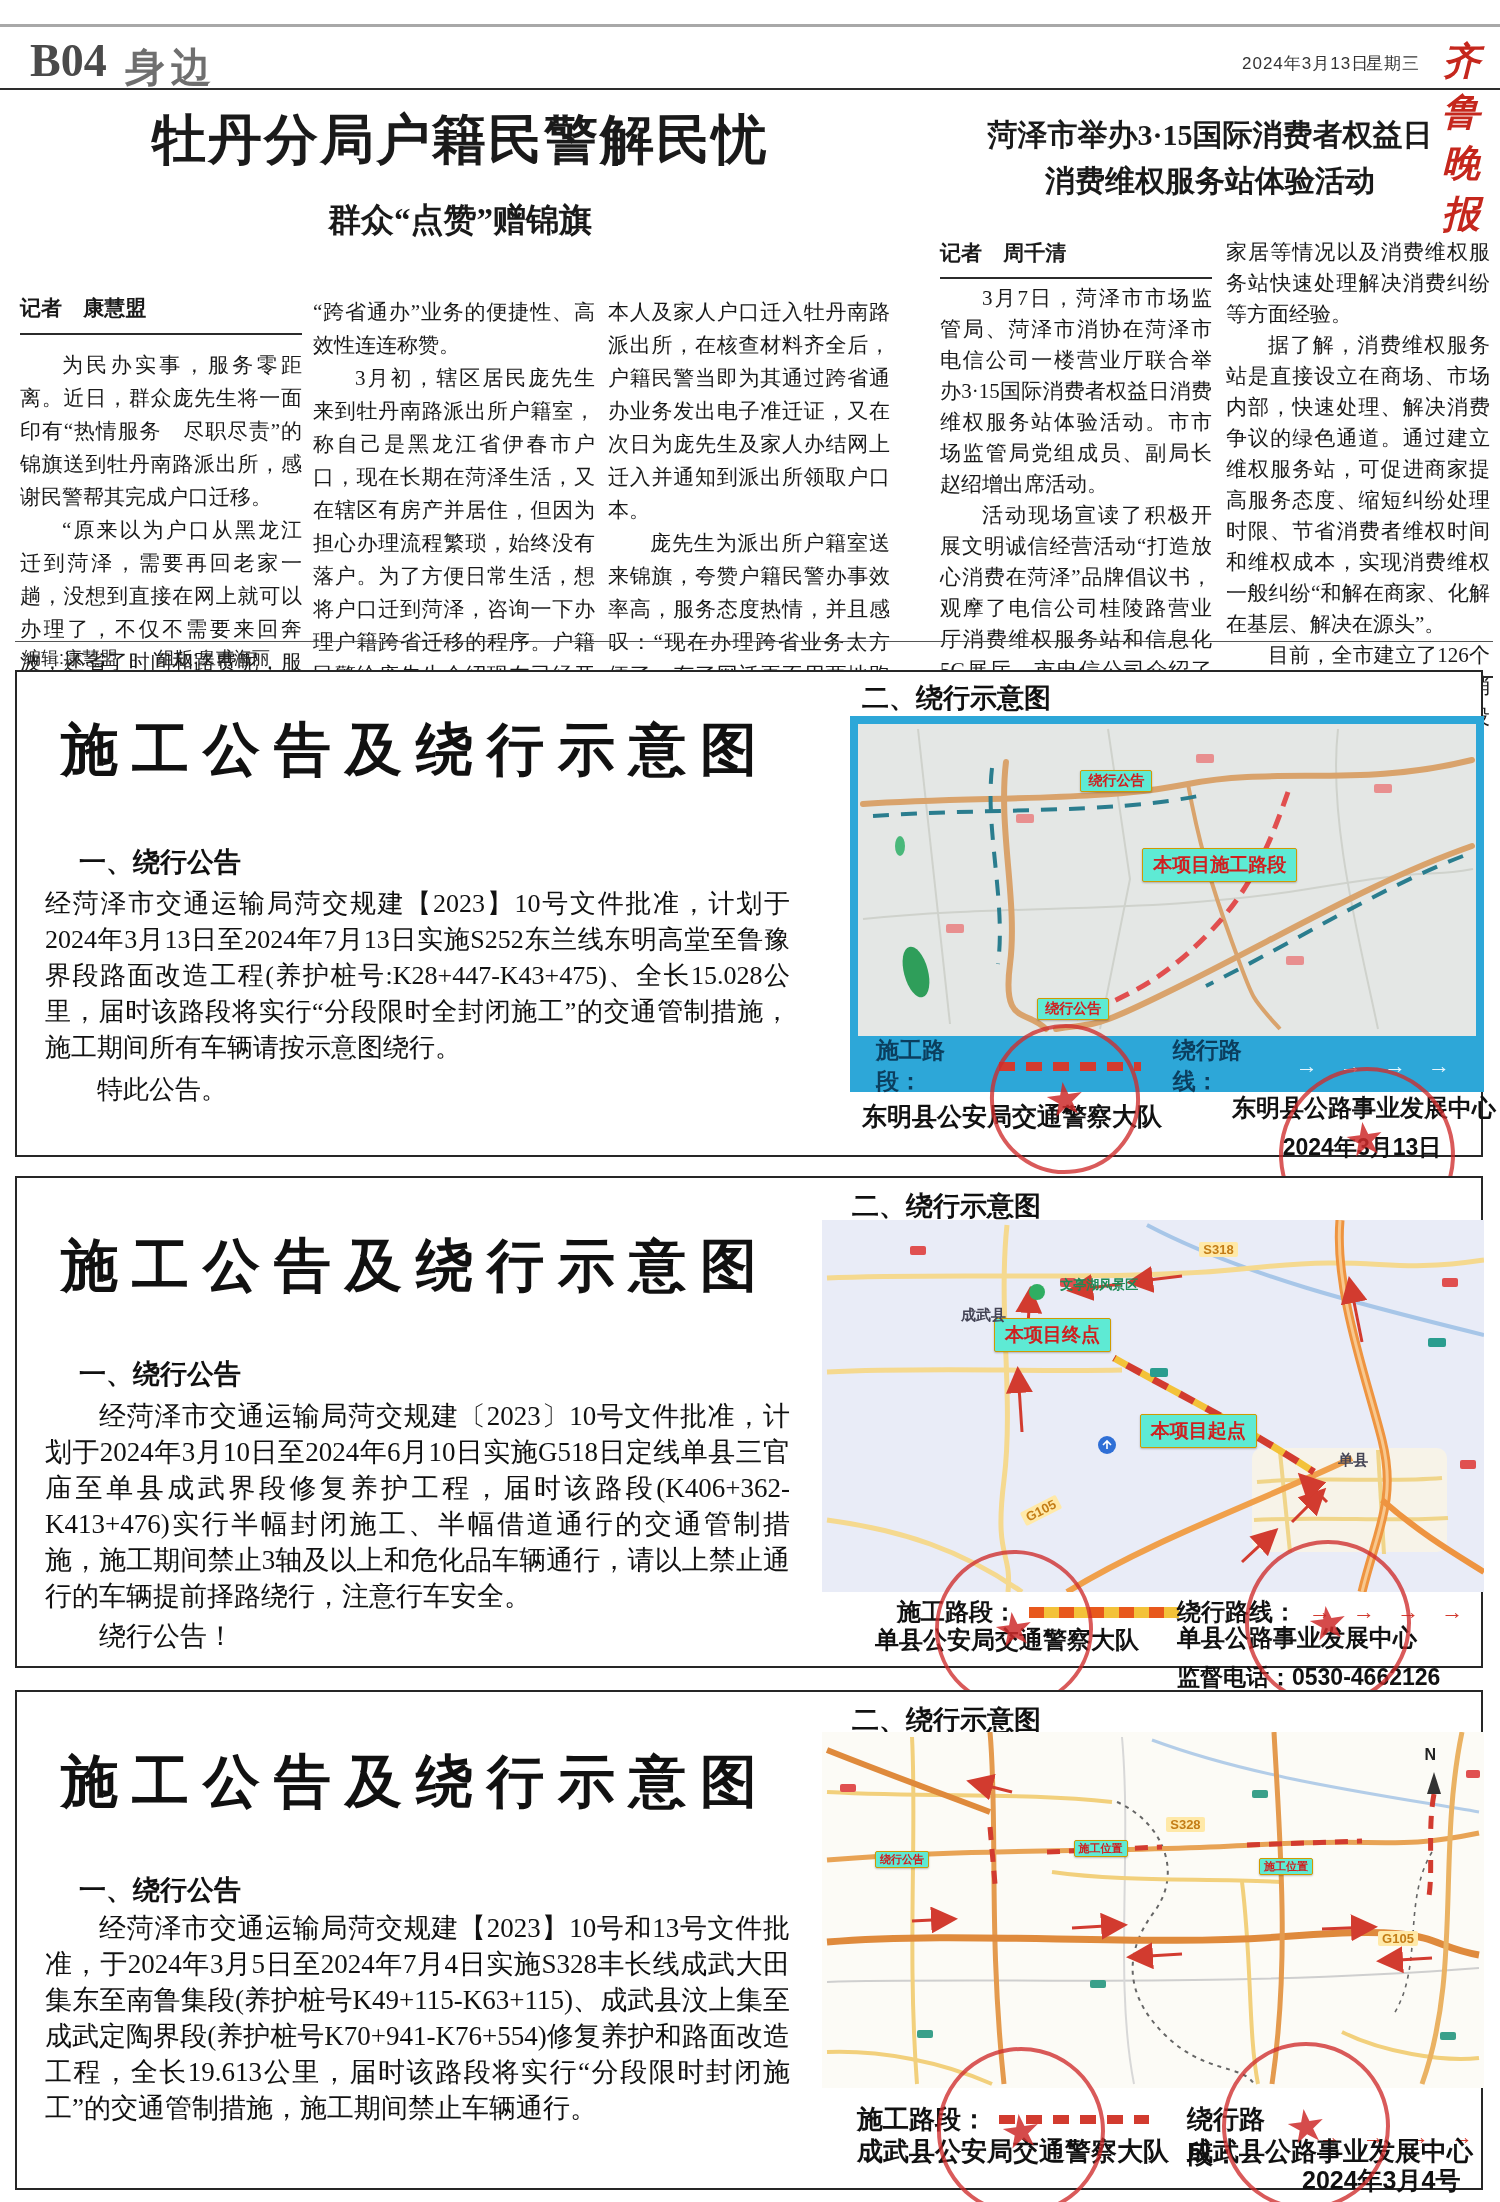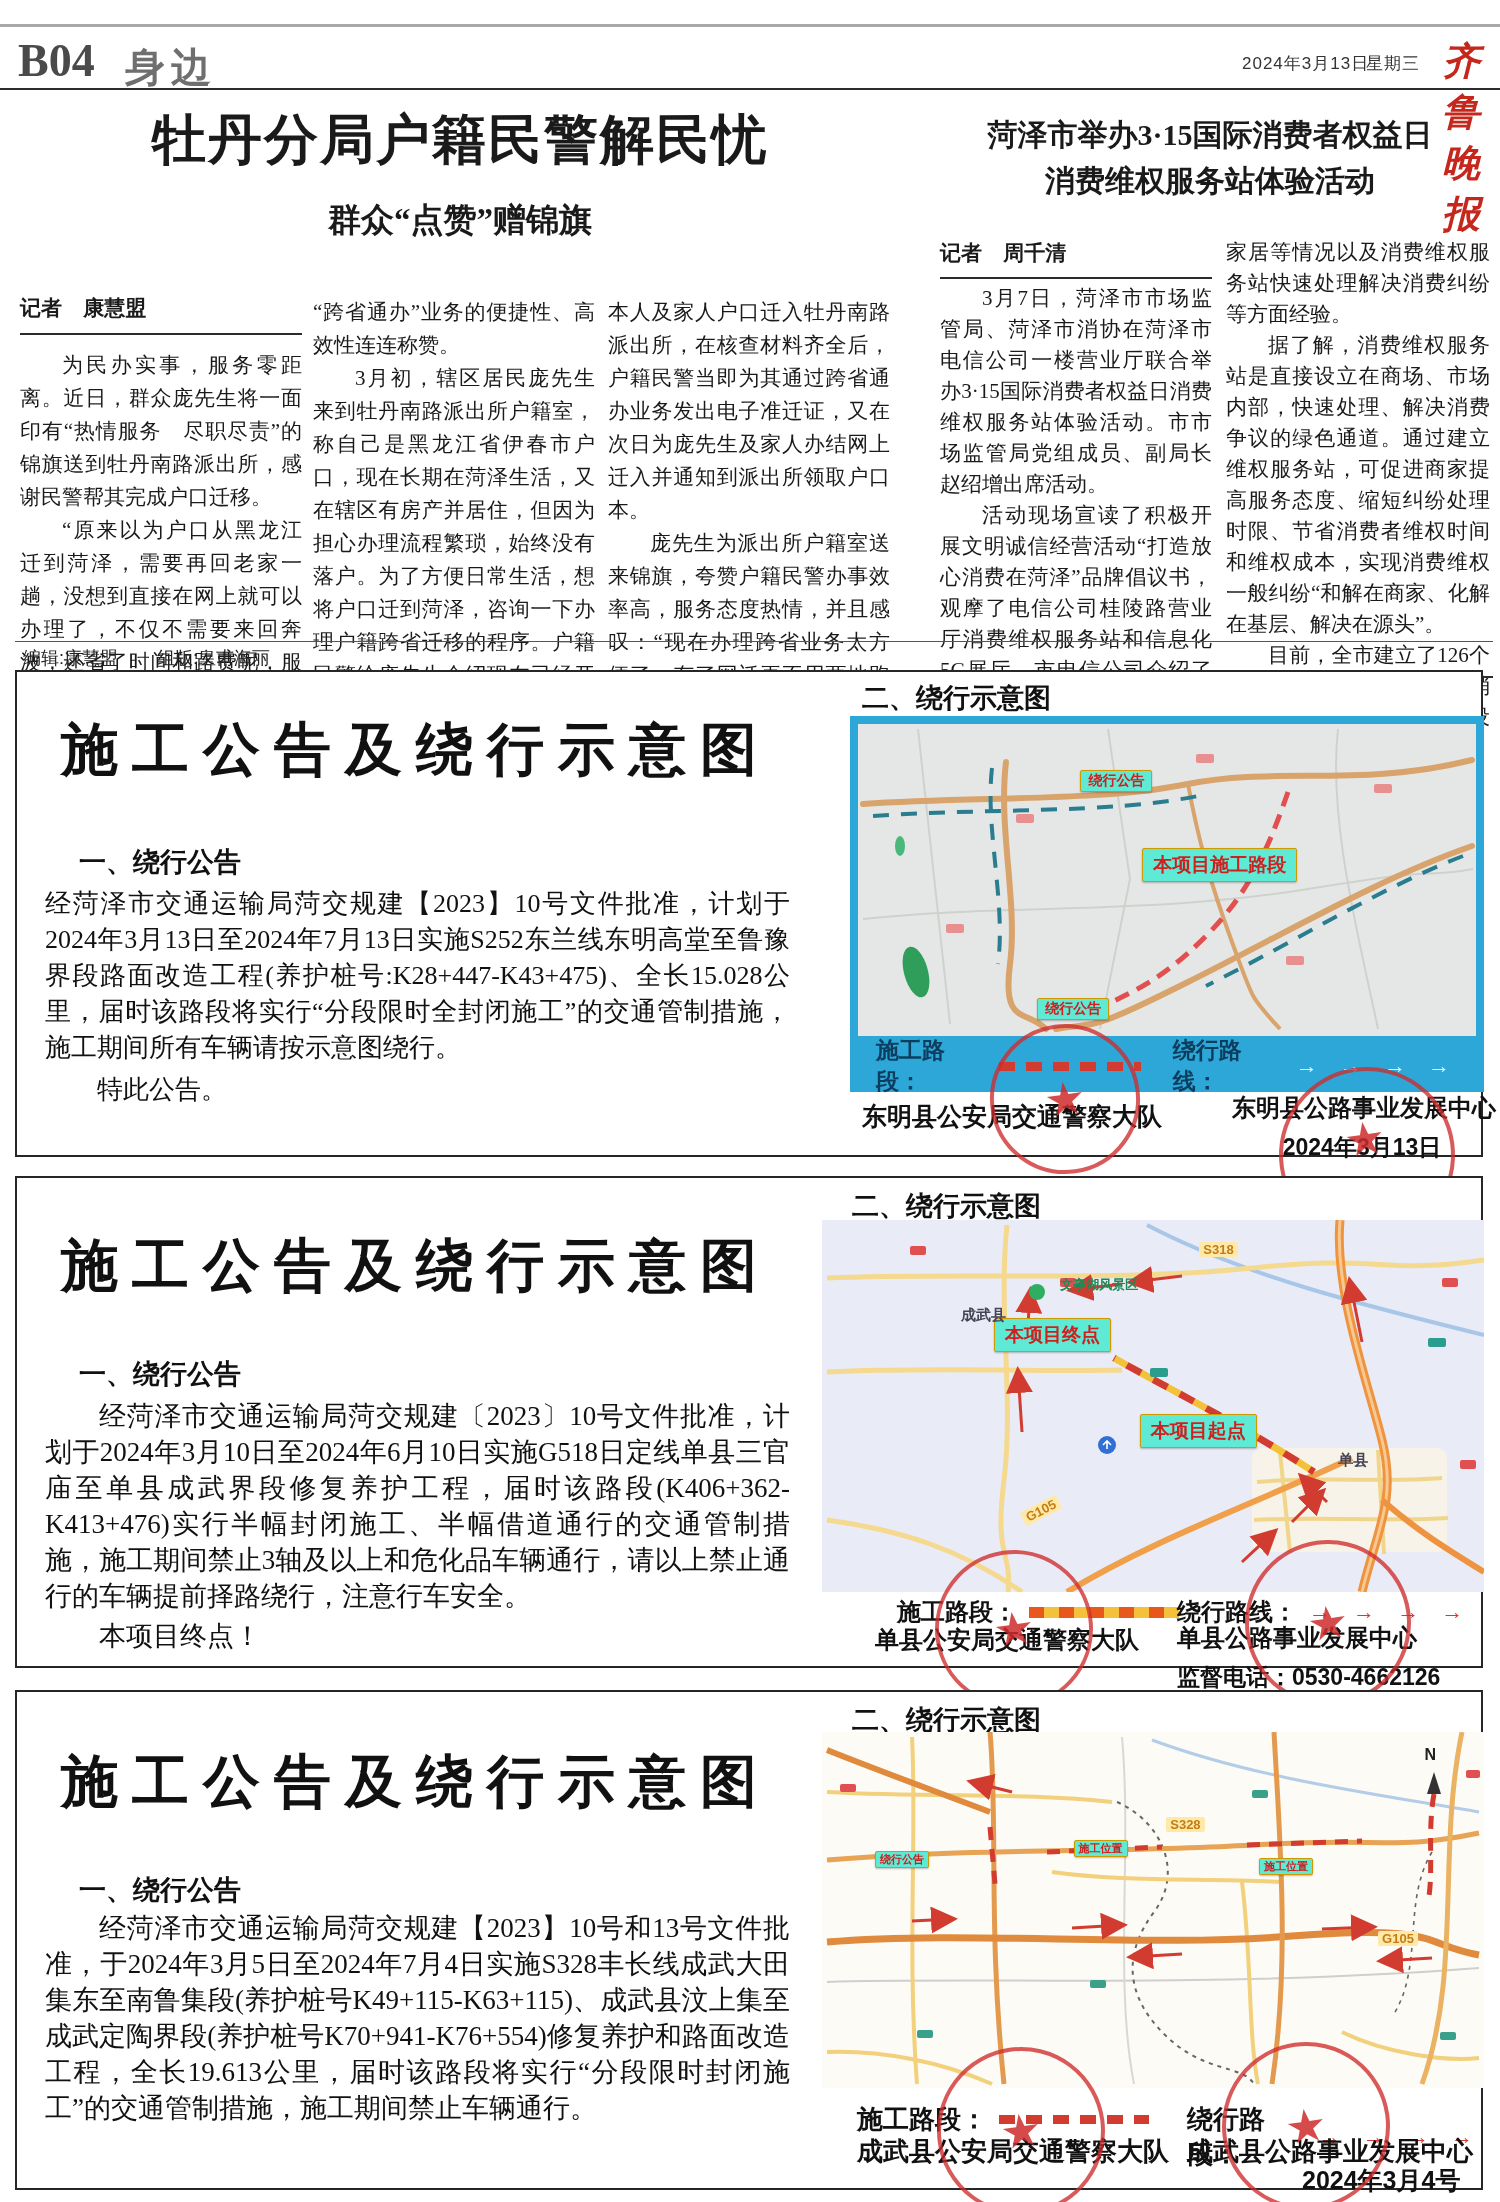--- a/index.html
+++ b/index.html
@@ -2,21 +2,21 @@
 <html><head>
 <meta charset="utf-8">
 <style>
   html,body{margin:0;padding:0;background:#e8e8e8;}
   .page{position:relative;width:1500px;height:2202px;background:#ffffff;margin:0 auto;
         font-family:"Liberation Sans",sans-serif;color:#1a1a1a;overflow:hidden;}
   .abs{position:absolute;}
   
   .top-rule{position:absolute;left:0;top:24px;width:100%;height:3px;background:#a8a8a8;}
   .hdr-rule{position:absolute;left:0;top:88px;width:100%;height:2px;background:#2d2d2d;}
-  .hdr-code{font-family:"Liberation Serif",serif;font-weight:bold;font-size:46px;color:#4a4a4a;}
+  .hdr-code{font-family:"Liberation Serif",serif;font-weight:bold;font-size:46px;color:#4a4a4a;margin-left:12px;}
   .hdr-name{font-weight:bold;font-size:40px;color:#6f6f6f;letter-spacing:6px;}
   .hdr-date,.hdr-week{font-size:17px;color:#333;letter-spacing:1px;}
   .masthead{font-family:"Liberation Serif",serif;font-weight:bold;font-style:italic;
             font-size:38px;color:#c5271d;letter-spacing:2px;}
   
   .a-title{font-family:"Liberation Serif",serif;font-weight:bold;text-align:center;}
   .byline{font-size:21px;font-weight:bold;border-bottom:2px solid #2b2b2b;padding-bottom:8px;}
   .byline .sp{margin-right:16px;}
   .col{font-family:"Liberation Serif",serif;font-size:21px;line-height:33px;text-align:justify;}
   .col p{margin:0;text-indent:2em;}
@@ -178,21 +178,21 @@
       <span class="star">★</span>
       <span class="serial">3717280060620</span>
     </div>
   </section>
 
   <section class="notice" style="top:1176px;height:492px;">
     <h2 class="ntitle" style="top:50px;">施工公告及绕行示意图</h2>
     <h3 class="nsec" style="left:62px;top:178px;">一、绕行公告</h3>
     <div class="nbody" style="top:220px;font-size:27px;">
       <p class="ind">经菏泽市交通运输局菏交规建〔2023〕10号文件批准，计划于2024年3月10日至2024年6月10日实施G518日定线单县三官庙至单县成武界段修复养护工程，届时该路段(K406+362-K413+476)实行半幅封闭施工、半幅借道通行的交通管制措施，施工期间禁止3轴及以上和危化品车辆通行，请以上禁止通行的车辆提前择路绕行，注意行车安全。</p>
-      <p class="ind" style="margin-top:4px;">本项目终点！</p>
+      <p class="ind" style="margin-top:4px;">绕行公告！</p>
     </div>
     <h3 class="nsec" style="left:835px;top:10px;">二、绕行示意图</h3>
 
     <div class="mapwrap" style="left:805px;top:42px;width:662px;height:372px;background:#e9ecf7;">
       <div class="map-canvas">
         <svg width="662" height="372" viewBox="0 0 662 372">
           <rect x="430" y="228" width="195" height="104" rx="10" fill="#f7f3e8"></rect>
           <path d="M325,5 C420,55 540,85 662,115" stroke="#a7c6e8" stroke-width="4" fill="none"></path>
           <path d="M185,5 C176,90 192,180 182,260 S190,330 186,372" stroke="#f5d98f" stroke-width="5" fill="none"></path>
           <path d="M5,58 C130,52 300,62 430,48 S560,55 662,40" stroke="#f5d98f" stroke-width="5" fill="none"></path>

